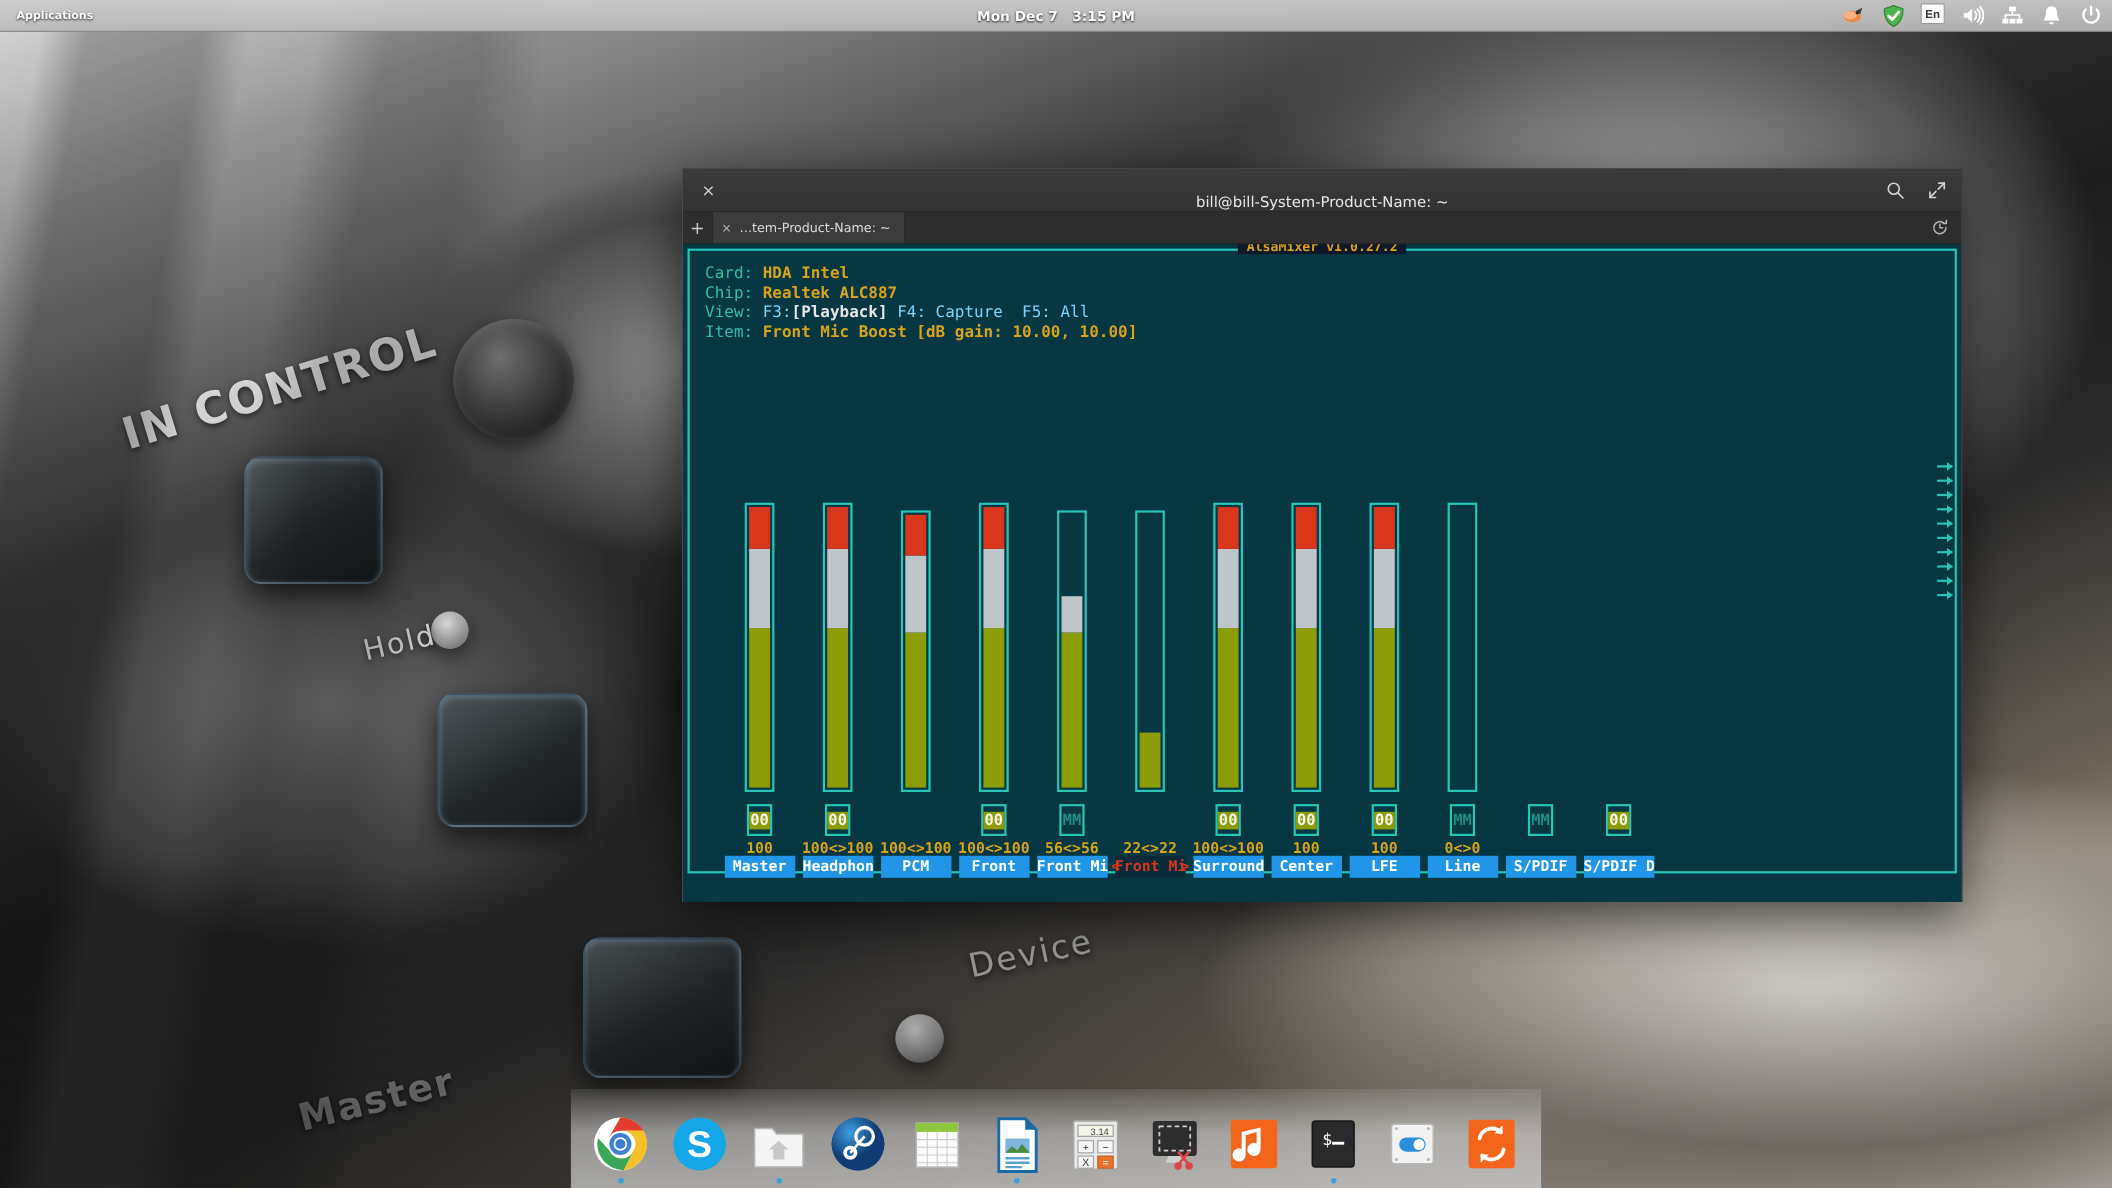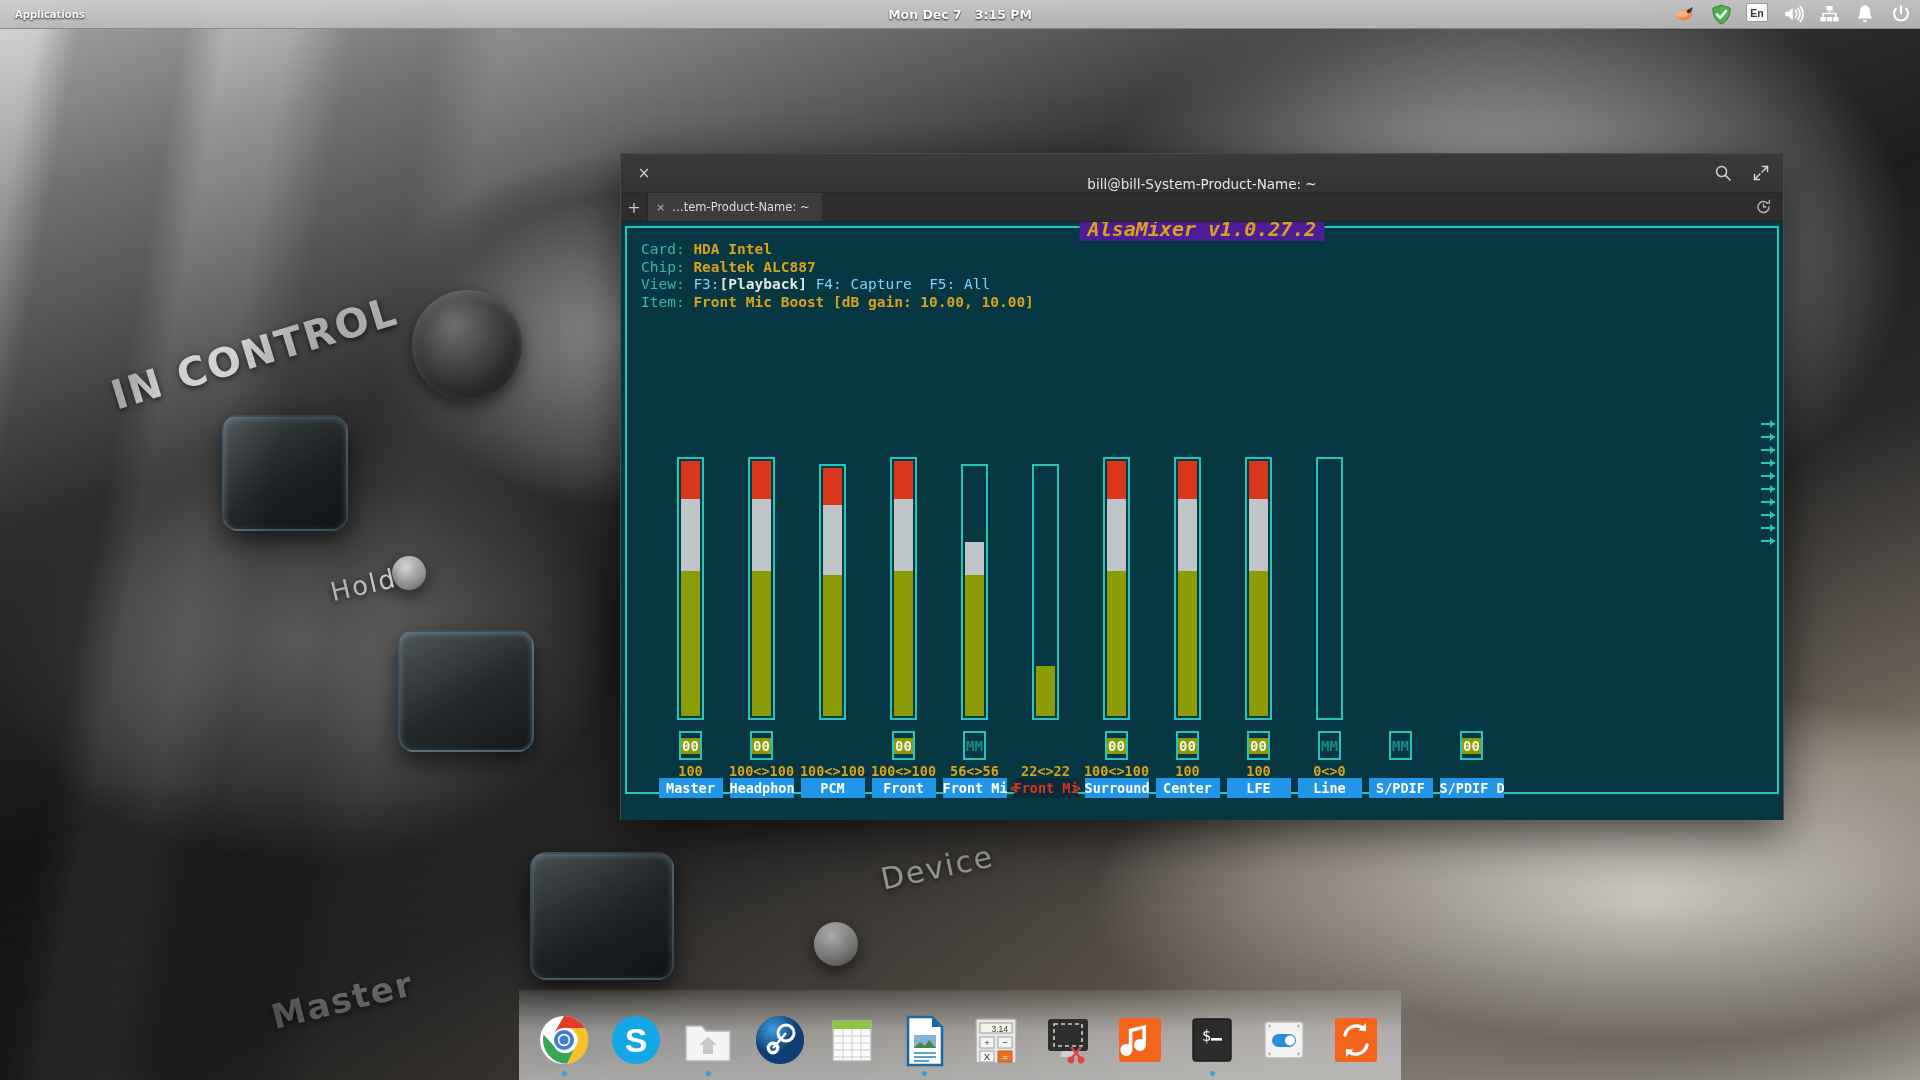--- a/index.html
+++ b/index.html
@@ -146,25 +146,24 @@
   }
   #alsa-frame {
     position: absolute;
     left: 4px; top: 4px; right: 4px; bottom: 26px;
     border: 2px solid #27c4b8;
     box-sizing: border-box;
   }
   #alsa-title {
     position: absolute;
     top: -11px; left: 50%; transform: translateX(-50%);
-    background: #4c1d95;
+    background: #0f172a;
     padding: 0 8px;
-    color: #d8a31b; font-size: 20px; font-weight: bold;
+    color: #d8a31b; font-size: 12px; font-weight: bold;
     white-space: nowrap;
-    font-style: italic;
   }
   #header-left {
     position: absolute; left: 14px; top: 13px;
     font-size: 14.5px; line-height: 17.5px; white-space: pre;
   }
   .hdr-key { color: #35b9b0; }
   .hdr-val { color: #d8a31b; font-weight: bold; }
   .hdr-plain { color: #7dd3fc; }
   .hdr-white { color: #e6e6e6; font-weight: bold; }
   #header-right {

